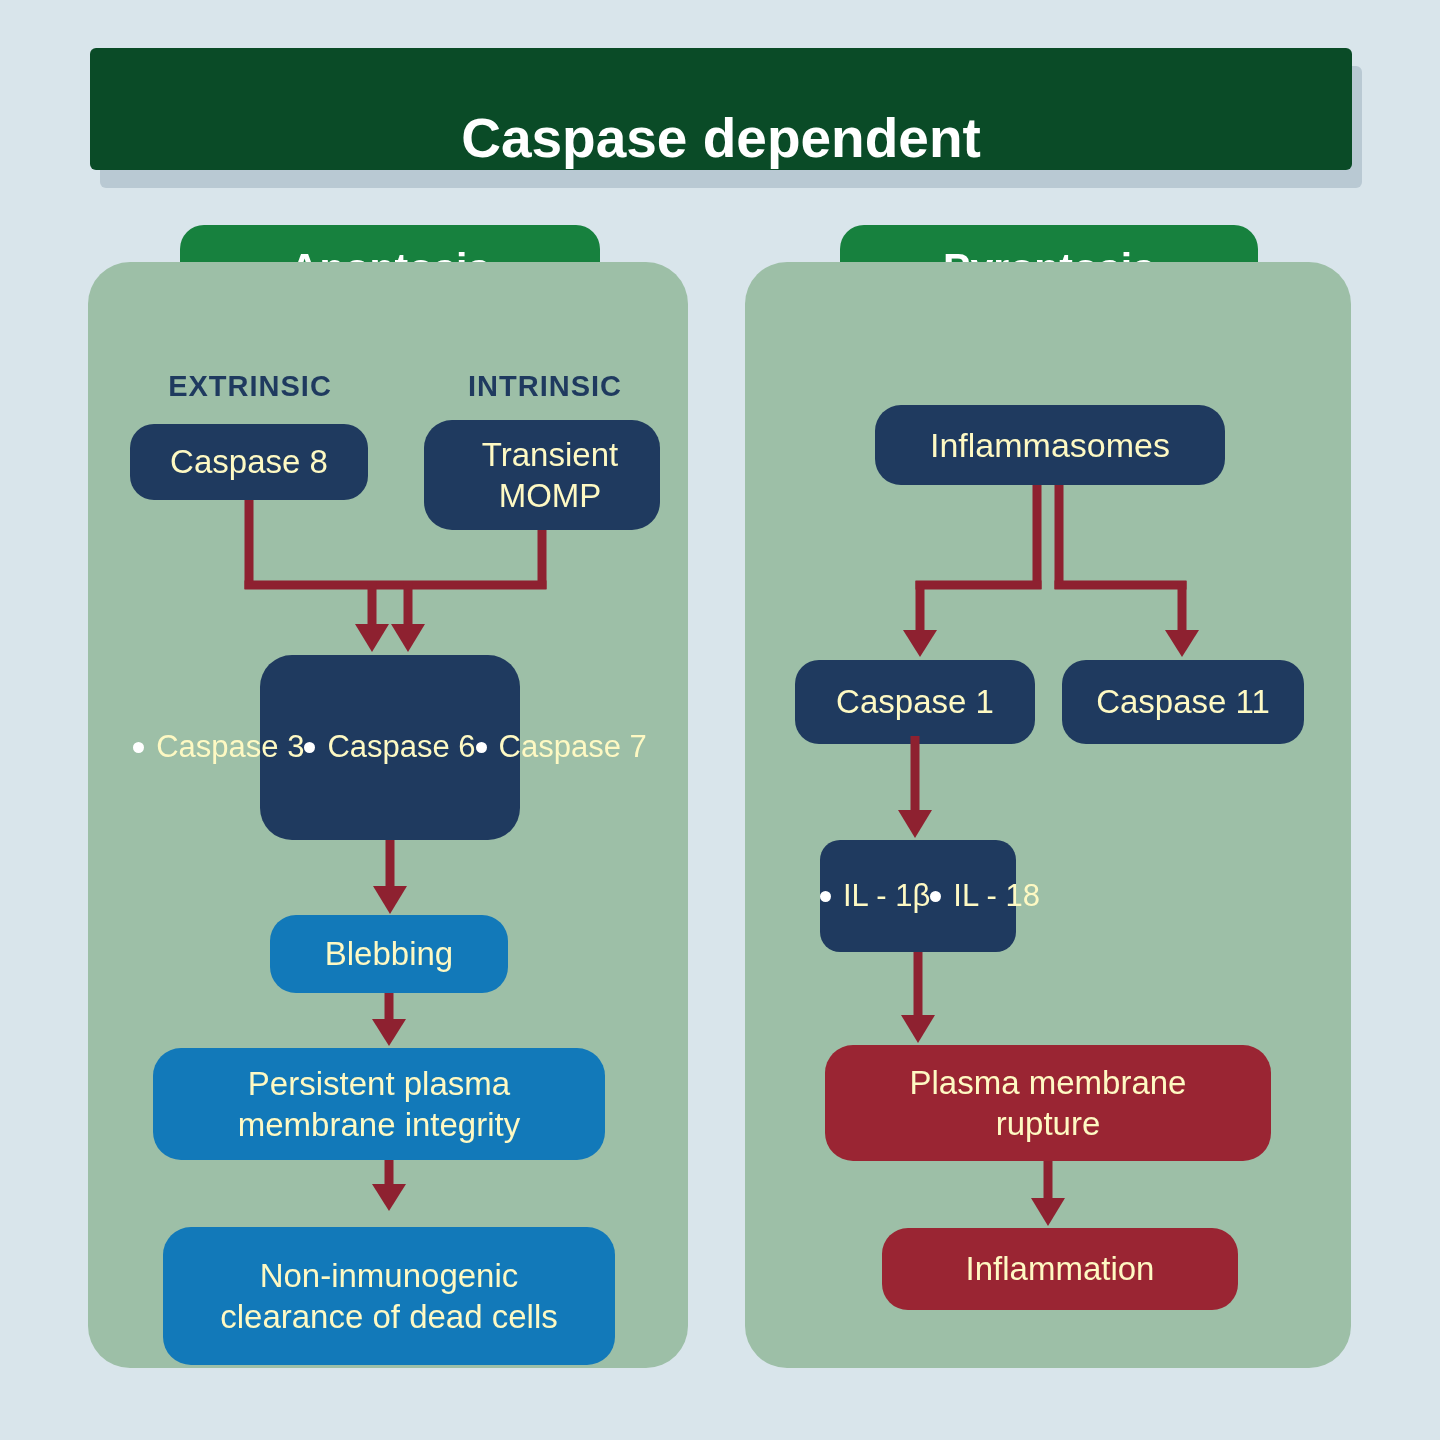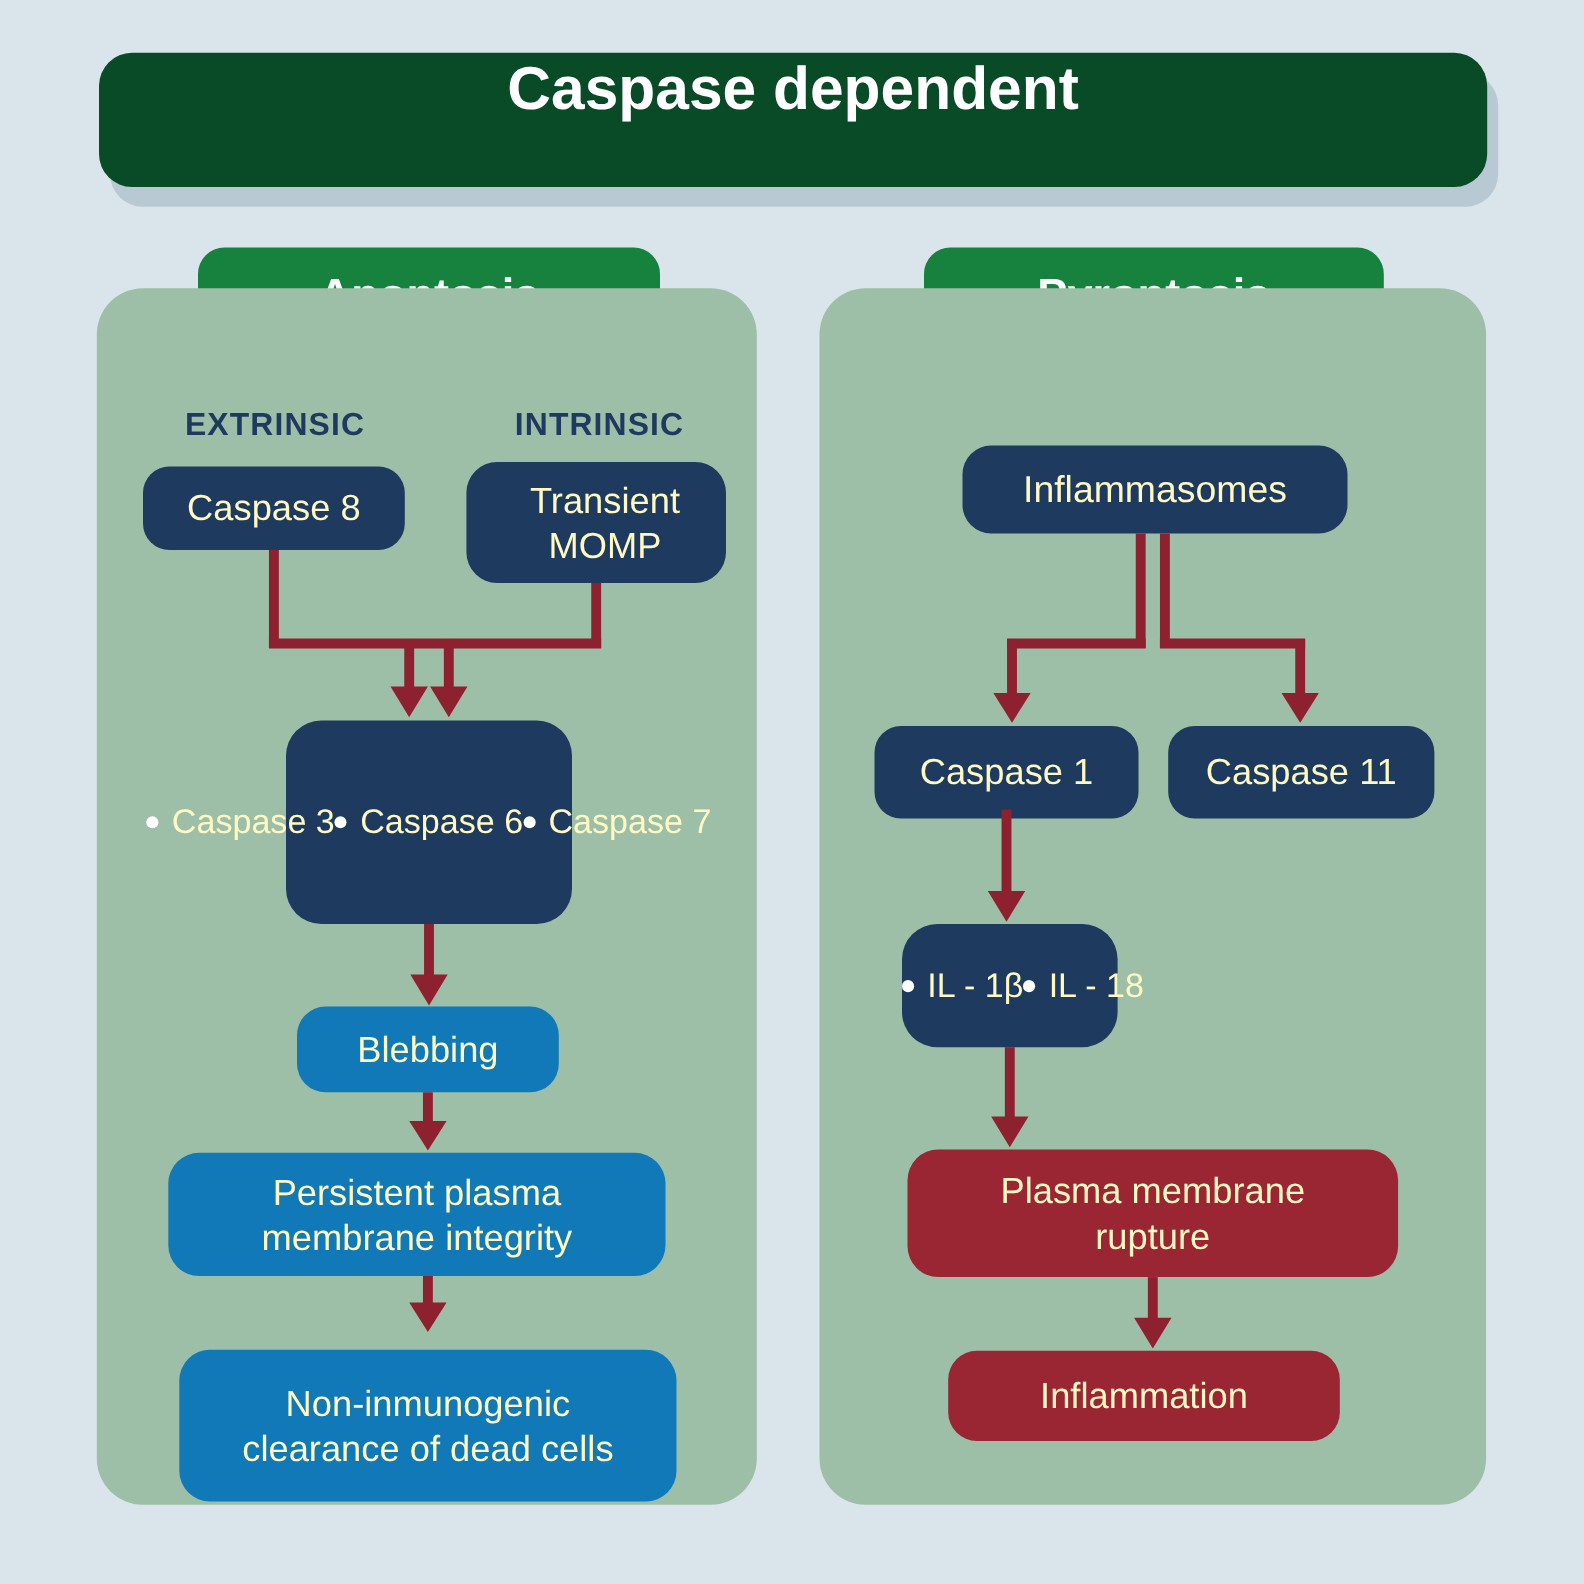--- a/index.html
+++ b/index.html
@@ -6,22 +6,22 @@
   html,body { background:#d9e5eb; }
   body { font-family:"Liberation Sans","DejaVu Sans",sans-serif; }
 
   .page {
     position:relative; width:1440px; height:1440px;
     background:var(--background,#d9e5eb); overflow:hidden;
   }
 
   .banner {
     position:absolute; left:90px; top:48px; width:1262px; height:122px;
-    background:var(--banner-green,#0a4b27); border-radius:30px;
-    display:flex; align-items:flex-start; justify-content:center;
+    background:var(--banner-green,#0a4b27); border-radius:6px;
+    display:flex; align-items:flex-end; justify-content:center;
     box-shadow:10px 18px 0 #b9c9d3;
   }
   .banner h1 { color:#fff; font-size:55px; font-weight:bold; }
 
   .pill {
     position:absolute; top:225px; height:86px;
     background:var(--pill-green,#17813e); border-radius:24px;
     display:flex; align-items:center; justify-content:center;
   }
   .pill h2 { color:#fff; font-size:41px; font-weight:bold; }
@@ -53,23 +53,23 @@
   .n-casp8 { left:42px;  top:162px; width:238px; height:76px;  border-radius:24px; }
   .n-momp  { left:336px; top:158px; width:236px; height:110px; border-radius:28px;padding-left:16px; }
   .n-eff   { left:172px; top:393px; width:260px; height:185px; border-radius:32px; }
   .n-bleb  { left:182px; top:653px; width:238px; height:78px;  border-radius:26px; }
   .n-pers  { left:65px;  top:786px; width:452px; height:112px; border-radius:28px; }
   .n-clear { left:75px;  top:965px; width:452px; height:138px; border-radius:28px; }
 
   .n-infl  { left:130px; top:143px; width:350px; height:80px;  border-radius:26px; font-size:34px; }
   .n-c1    { left:50px;  top:398px; width:240px; height:84px;  border-radius:24px; }
   .n-c11   { left:317px; top:398px; width:242px; height:84px;  border-radius:24px; }
-  .n-il    { left:75px;  top:578px; width:196px; height:112px; border-radius:32px;padding-left:24px; }
+  .n-il    { left:75px;  top:578px; width:196px; height:112px; border-radius:20px;padding-left:24px; }
   .n-rupt  { left:80px;  top:783px; width:446px; height:116px; border-radius:28px; }
-  .n-infm  { left:117px; top:966px; width:356px; height:82px;  border-radius:26px; }
+  .n-infm  { left:137px; top:966px; width:356px; height:82px;  border-radius:26px; }
 
   .lines { text-align:center; }
   .line  { font-size:33px; line-height:1.25; }
 
   .bullets { display:flex; flex-direction:row; align-items:flex-start; }
   .bullet-item { display:flex; align-items:center; font-size:31px; line-height:1.5; white-space:nowrap; }
   .bullet-item::before {
     content:''; width:11px; height:11px; border-radius:50%;
     background:#fff; margin-right:12px; flex:none;
   }

